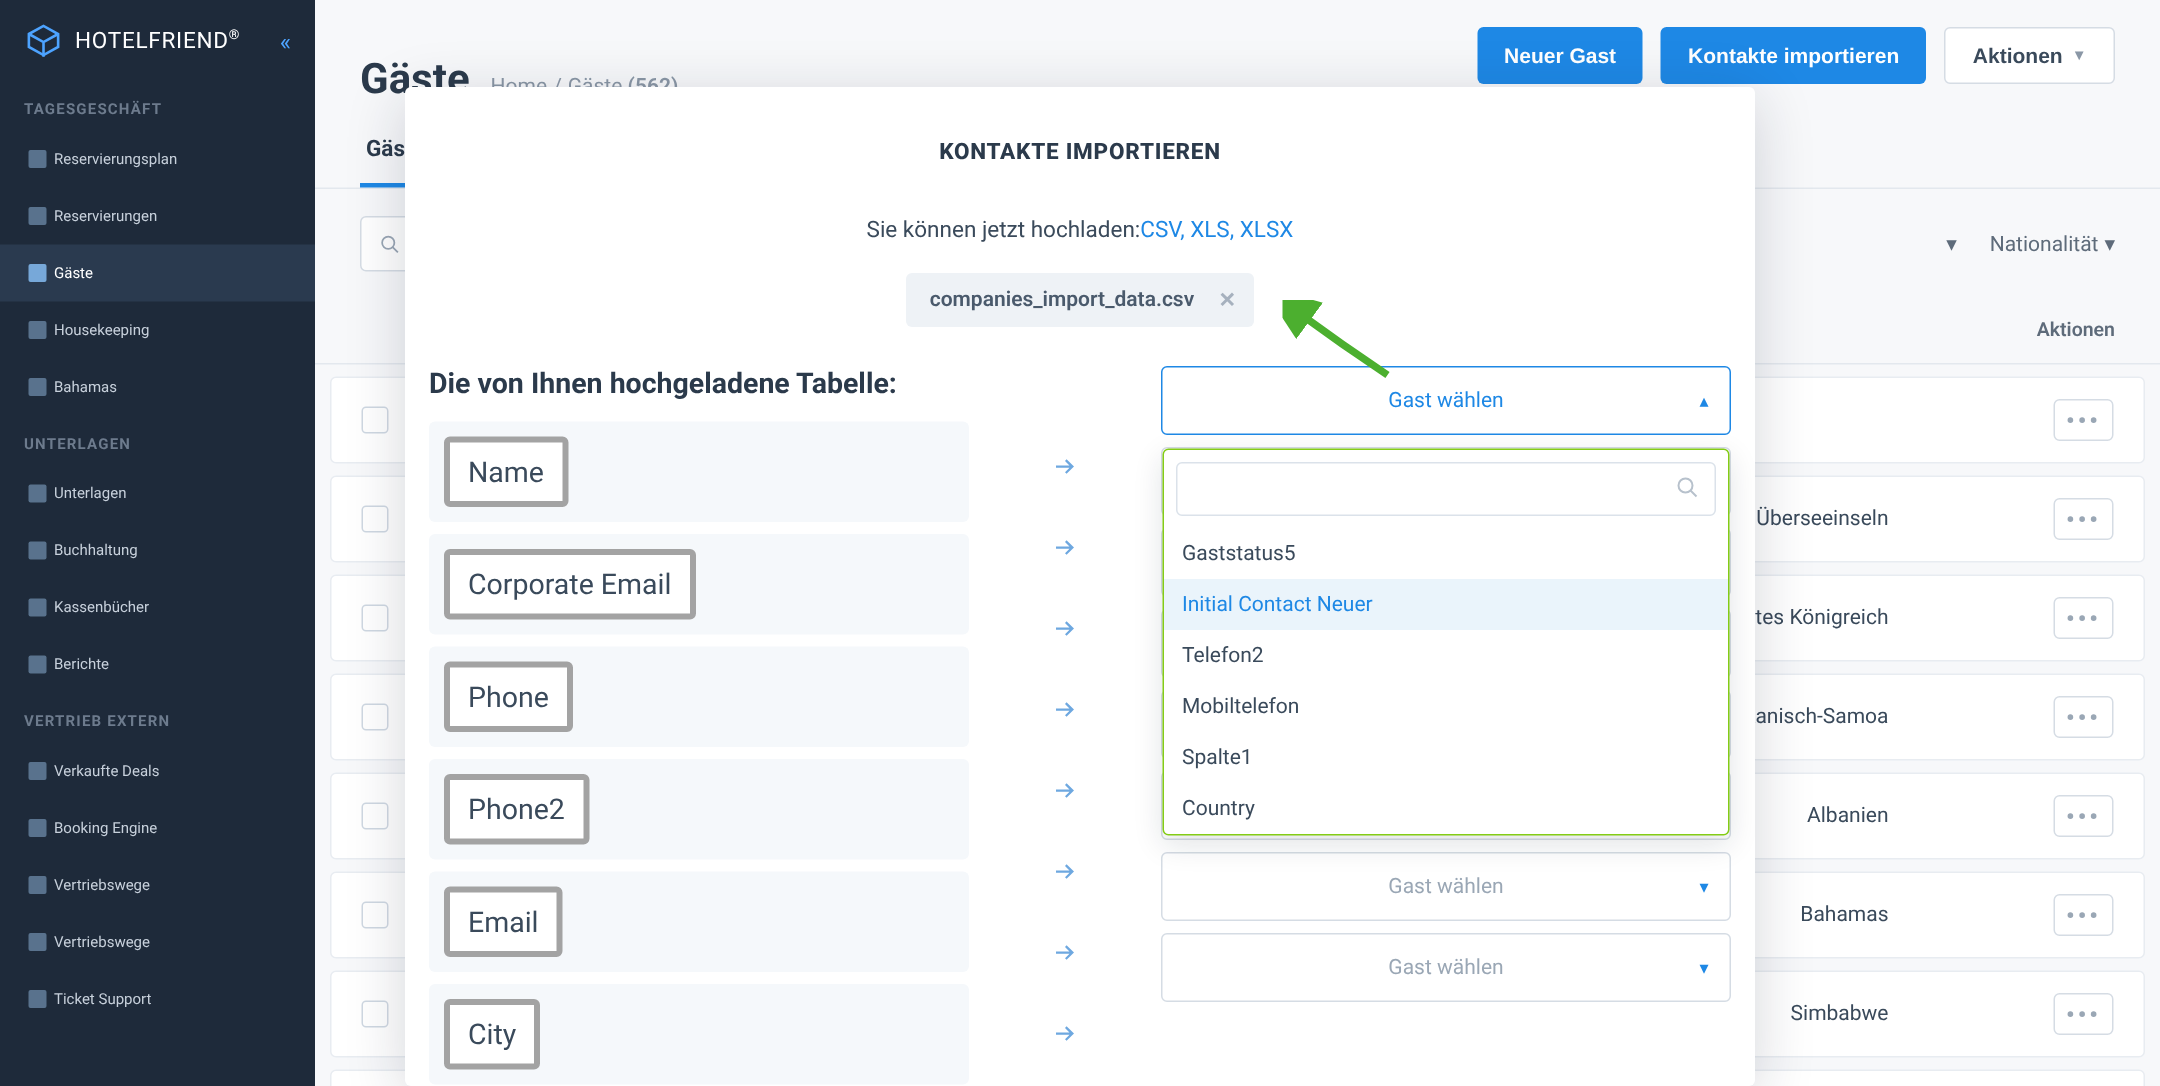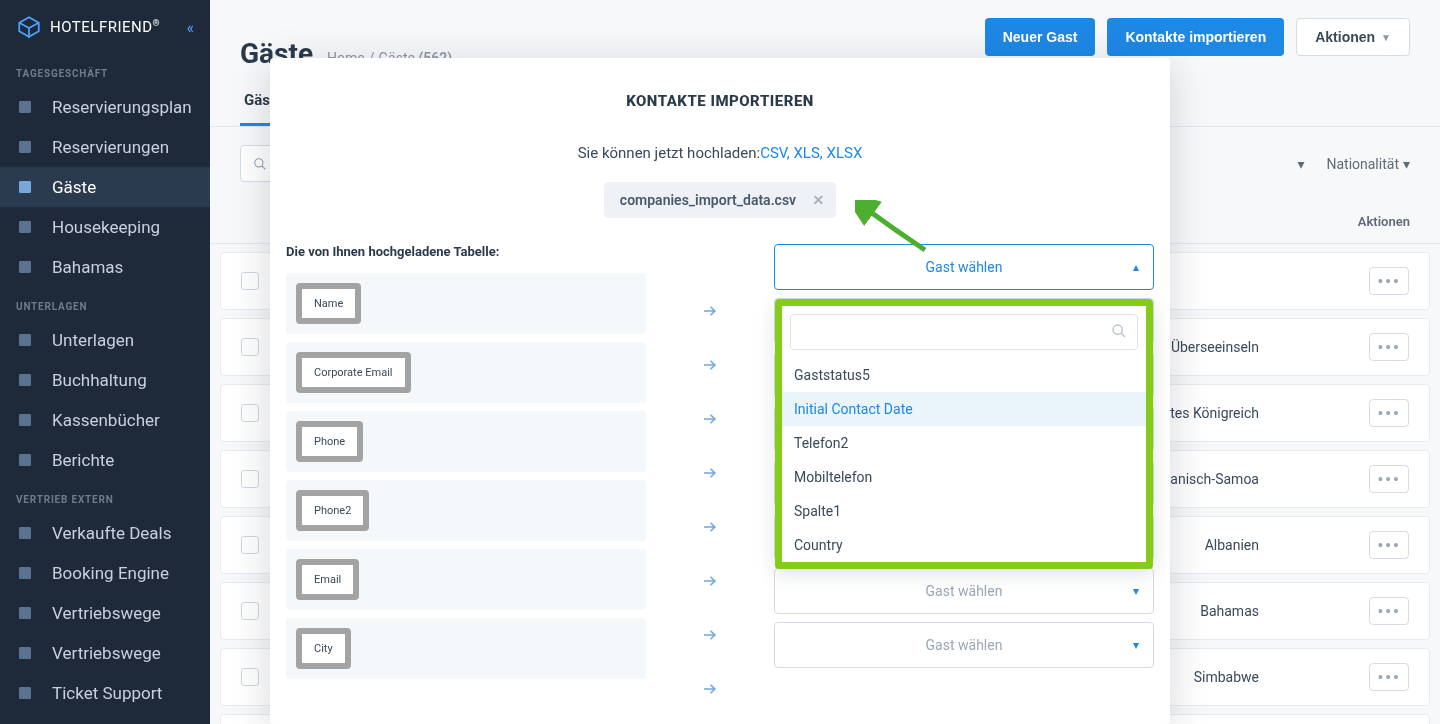--- a/index.html
+++ b/index.html
@@ -7,21 +7,21 @@
 .app { display: flex; width: 100%; height: 100%; }
 
 
 .sidebar { width: 210px; background: #1e2a3a; color: #c7d0db; display: flex; flex-direction: column; flex-shrink: 0; }
 .sidebar-header { display: flex; align-items: center; padding: 14px 16px; gap: 8px; }
 .logo-cube { width: 26px; height: 26px; color:#4da3ff;}
 .logo-text { font-weight: 400; font-size: 15px; letter-spacing: .5px; color: #fff; }
 .logo-r { font-size: 9px; vertical-align: super;}
 .collapse-caret { margin-left:auto; color:#4da3ff; font-size:16px;}
 .section-label { font-size: 10px; font-weight: 700; letter-spacing: .8px; color: #6d7b8d; padding: 14px 16px 8px; }
-.nav-item { display: flex; align-items: center; gap: 18px; padding: 10px 16px; font-size: 17px; color: #c7d0db; cursor: pointer; }
+.nav-item { display: flex; align-items: center; gap: 2px; padding: 10px 16px; font-size: 10px; color: #c7d0db; cursor: pointer; }
 .nav-item.active { background: #2a3a4f; color: #fff; }
 .nav-item .nav-icon { width: 18px; height: 18px; display:flex; align-items:center; justify-content:center; color:#5f7a97;}
 .nav-item.active .nav-icon{ color:#7fb5e8;}
 
 
 .main { flex: 1; display: flex; flex-direction: column; overflow: hidden; }
 .topbar { display:flex; align-items:flex-start; padding: 18px 30px 0; gap:20px;}
 .title-block { display:flex; align-items:baseline; gap:14px;}
 .page-title { font-size: 28px; font-weight: 700; color: #2b3a4b; }
 .breadcrumb { font-size: 14px; color: #8a97a6; margin-top: 32px; }
@@ -55,32 +55,32 @@
 
 .overlay { position:absolute; inset:0; display:flex; justify-content:center; pointer-events:none;}
 .modal { pointer-events:auto; margin-top:58px; width:900px; background:#fff; border-radius:4px; box-shadow:0 8px 40px rgba(20,30,50,.18); padding: 34px 0 0; max-height: calc(100% - 58px); overflow:hidden;}
 .modal-title { text-align:center; font-size:15px; font-weight:800; letter-spacing:.5px; color:#2b3a4b;}
 .upload-hint { text-align:center; margin-top:34px; font-size:15px; color:#3a4a5b;}
 .upload-hint .fmt { color:#1e88e5;}
 .filechip { margin:20px auto 0; width:fit-content; background:#eef2f6; border-radius:4px; padding:10px 40px 10px 16px; position:relative; font-size:14px; font-weight:600; color:#4a5a6c;}
 .filechip .x{ position:absolute; right:12px; top:50%; transform:translateY(-50%); color:#a6b1be; cursor:pointer; font-size:14px;}
 .arrow-annot{ position:absolute; left:855px; top:200px; pointer-events:none;}
 .modal-columns { display:flex; gap:34px; padding:26px 16px 0; align-items:flex-start;}
-.col-label{ font-size:13px; font-weight:700; color:#2b3a4b; margin-bottom:14px;}
+.col-label{ font-size:19px; font-weight:700; color:#2b3a4b; margin-bottom:14px;}
 .col-left{ width:360px;}
 .col-mid{ width:60px; padding-top:44px;}
 .col-right{ flex:1; position:relative;}
 .src-row{ background:#f5f8fb; border-radius:4px; padding:10px; margin-bottom:8px;}
-.src-chip{ background:#fff; border:6px solid #a3a3a3; border-radius:4px; padding:8px 12px; display:inline-block; font-size:11px; color:#3a4a5b;}
+.src-chip{ background:#fff; border:4px solid #a3a3a3; border-radius:4px; padding:8px 12px; display:inline-block; font-size:19px; color:#3a4a5b;}
 .mid-arrow{ height:46px; margin-bottom:8px; display:flex; align-items:center; justify-content:center; color:#6ea8e0; font-size:18px;}
 .dest-select{ background:#fff; border:1px solid #d5dce4; border-radius:4px; height:46px; margin-bottom:8px; display:flex; align-items:center; justify-content:center; position:relative; font-size:14px; color:#9aa7b5; cursor:pointer;}
 .dest-select.open{ border-color:#1e88e5; color:#1e88e5;}
 .dest-select .dd-caret{ position:absolute; right:14px; color:#1e88e5; font-size:12px;}
 .dest-select:not(.open) .dd-caret{ color:#1e88e5;}
-.dropdown{ position:absolute; top:54px; left:0; right:0; background:#fff; border:7px solid #84cc16; border-radius:4px; box-shadow:0 6px 20px rgba(20,30,50,.12); z-index:5;}
+.dropdown{ position:absolute; top:54px; left:0; right:0; background:#fff; border:1px solid #84cc16; border-radius:4px; box-shadow:0 6px 20px rgba(20,30,50,.12); z-index:5;}
 .dd-search{ margin:8px; border:1px solid #dbe2ea; border-radius:4px; height:36px; position:relative;}
 .dd-search .sicon{ position:absolute; right:10px; top:8px; color:#b7c1cc;}
 .dd-list{ max-height:210px; overflow:auto;}
 .dd-item{ padding:9px 12px; font-size:14px; color:#3a4a5b; cursor:pointer;}
 .dd-item.hl{ background:#eaf4fb; color:#1e88e5;}
 
 svg{display:block;}
 </style>
 </head>
 <body>
@@ -388,21 +388,21 @@
                 <div class="dd-search">
                   <span class="sicon">
                     <svg width="16" height="16" viewBox="0 0 24 24" fill="none" stroke="currentColor" stroke-width="2">
                       <circle cx="10" cy="10" r="7"></circle>
                       <path d="M21 21l-6-6"></path>
                     </svg>
                   </span>
                 </div>
                 <div class="dd-list">
                   <div class="dd-item">Gaststatus5</div>
-                  <div class="dd-item hl">Initial Contact Date</div>
+                  <div class="dd-item hl">Initial Contact Neuer</div>
                   <div class="dd-item">Telefon2</div>
                   <div class="dd-item">Mobiltelefon</div>
                   <div class="dd-item">Spalte1</div>
                   <div class="dd-item">Country</div>
                 </div>
               </div>
             </div>
             <div class="dest-select">
               <span>Gast wählen</span>
               <span class="dd-caret">▾</span>

